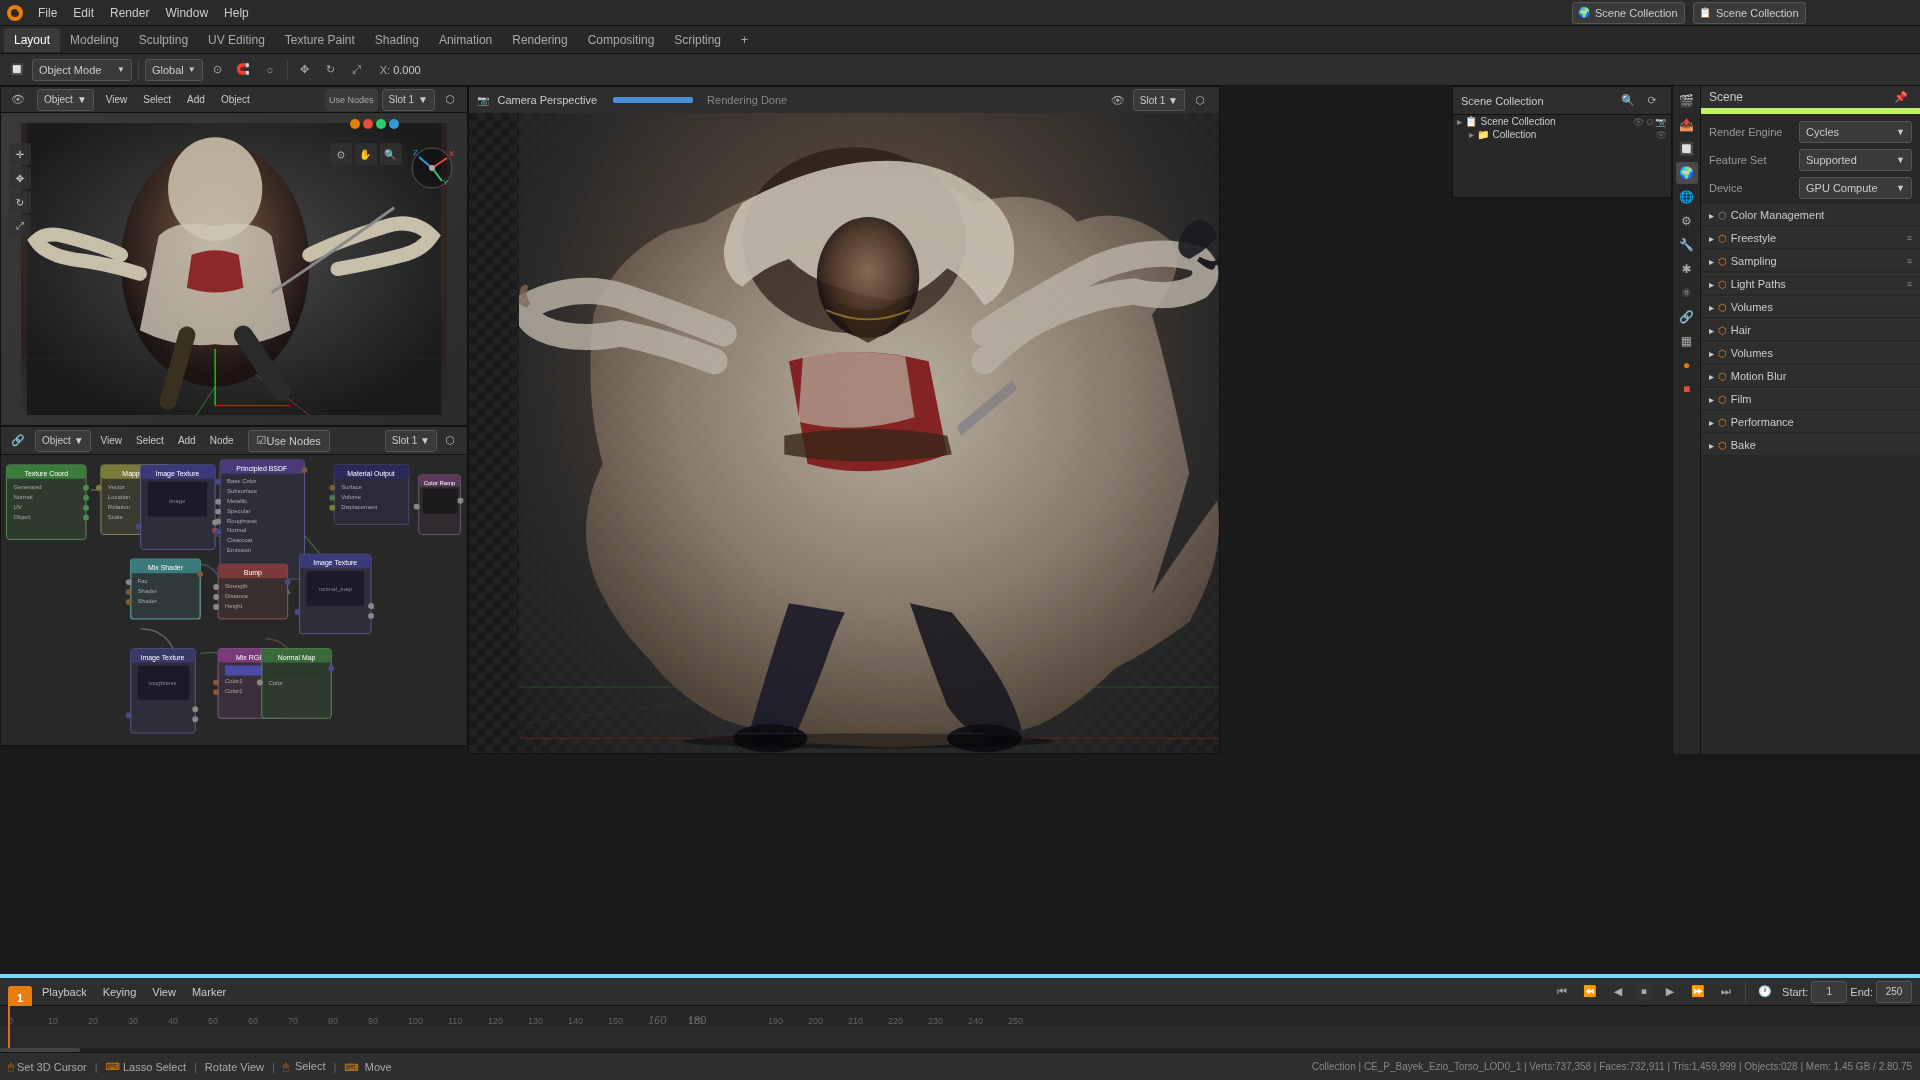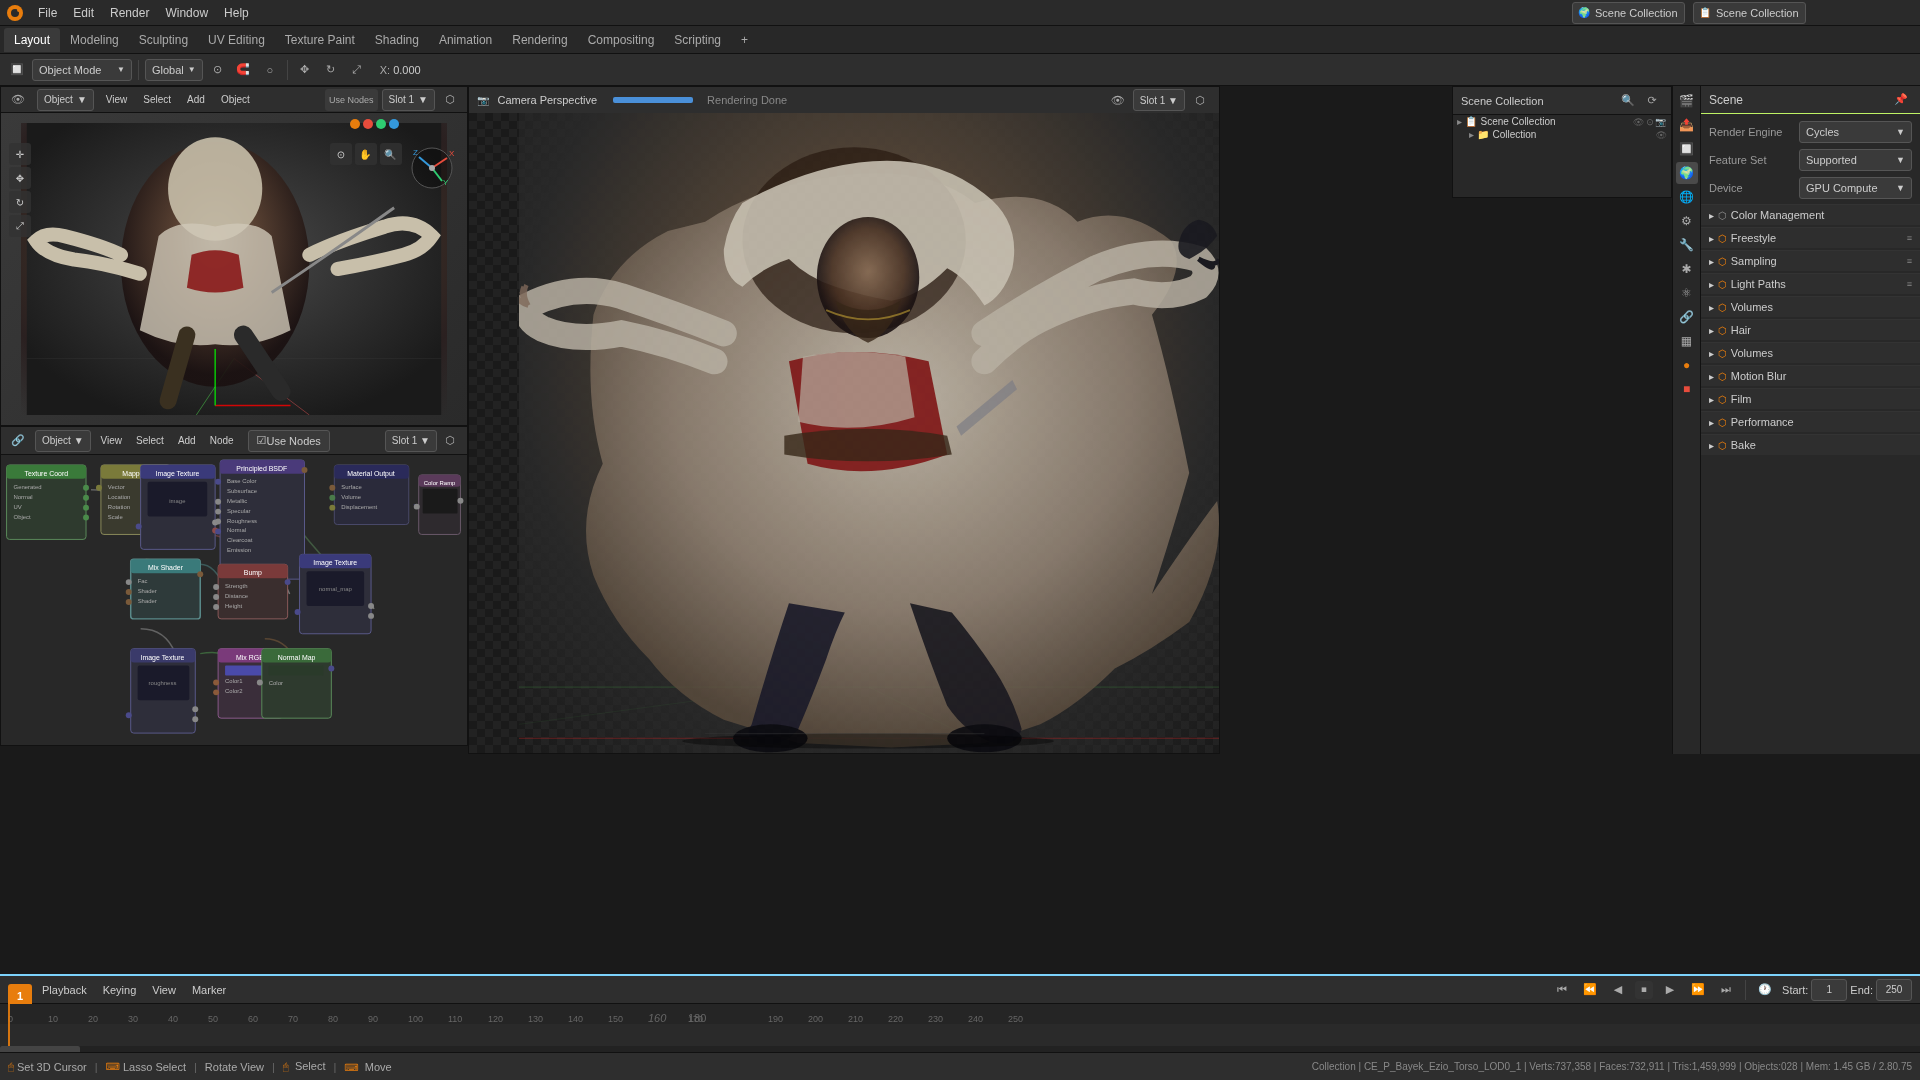--- a/index.html
+++ b/index.html
@@ -186,21 +186,21 @@
       overflow-y: auto;
     }
     .right-panel-header {
       height: 28px;
       background: #2e2e2e;
       display: flex;
       align-items: center;
       justify-content: space-between;
       padding: 0 8px;
       font-size: 12px;
-      border-bottom: 1px solid #bef264;
+      border-bottom: 6px solid #bef264;
     }
 
     
     .props-icons {
       position: absolute;
       top: 86px;
       right: 220px;
       width: 28px;
       height: 668px;
       background: #282828;
@@ -292,21 +292,21 @@
     }
 
     
     .timeline {
       position: absolute;
       bottom: 28px;
       left: 0;
       right: 0;
       height: 78px;
       background: #282828;
-      border-top: 2px solid #7dd3fc;
+      border-top: 4px solid #7dd3fc;
     }
     .timeline-header {
       height: 28px;
       background: #2e2e2e;
       display: flex;
       align-items: center;
       padding: 0 8px;
       gap: 8px;
       font-size: 11px;
       border-bottom: 1px solid #111;

